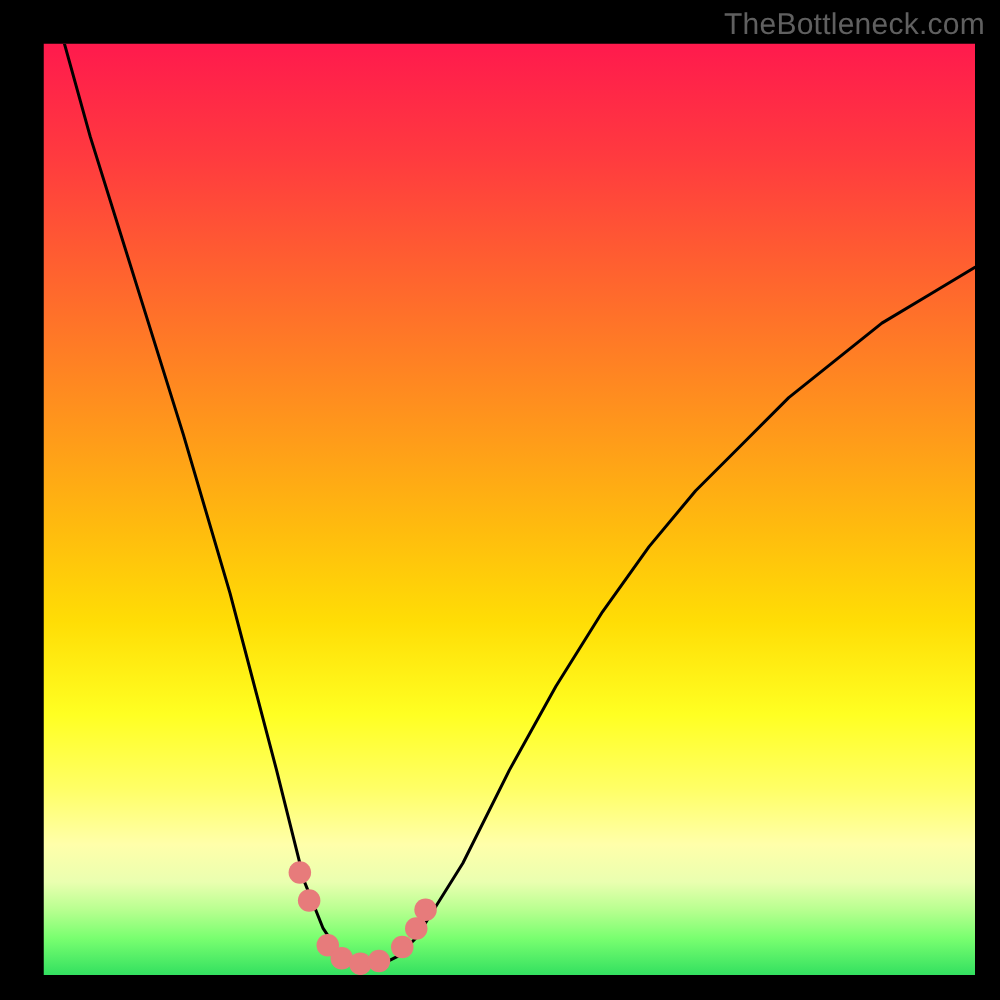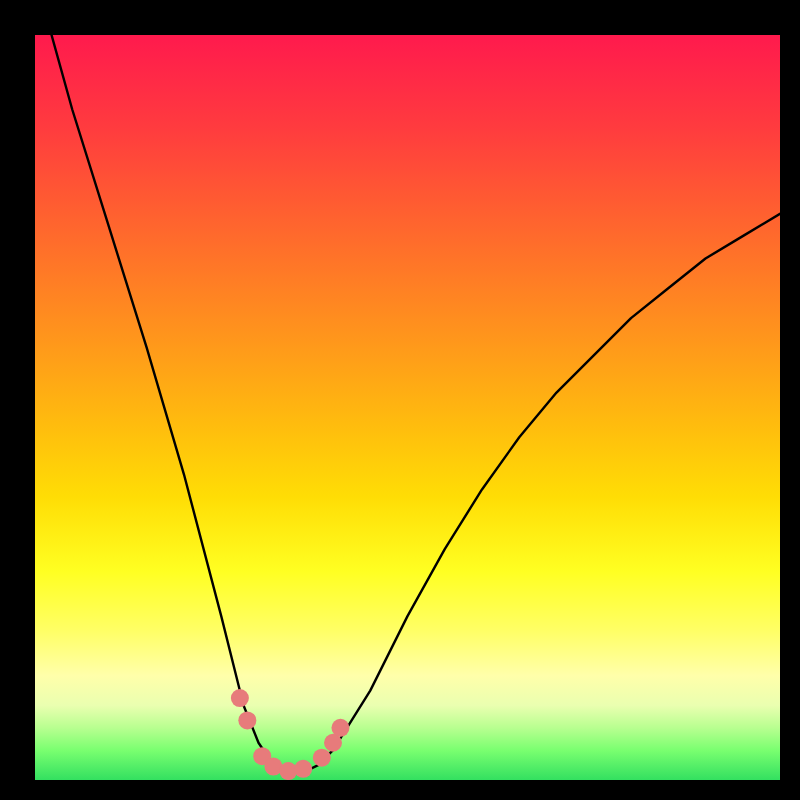--- a/index.html
+++ b/index.html
@@ -74,13 +74,14 @@
           <circle cx="227.22" cy="721.16" r="9" fill="#e77b7b"></circle>
           <circle cx="238.40" cy="731.59" r="9" fill="#e77b7b"></circle>
           <circle cx="253.30" cy="736.06" r="9" fill="#e77b7b"></circle>
           <circle cx="268.20" cy="733.83" r="9" fill="#e77b7b"></circle>
           <circle cx="286.82" cy="722.65" r="9" fill="#e77b7b"></circle>
           <circle cx="298.00" cy="707.75" r="9" fill="#e77b7b"></circle>
           <circle cx="305.45" cy="692.85" r="9" fill="#e77b7b"></circle>
         </g>
     </svg>
   </div>
+  <div class="watermark">TheBottleneck.com</div>
 </div>
 
 </body></html>

